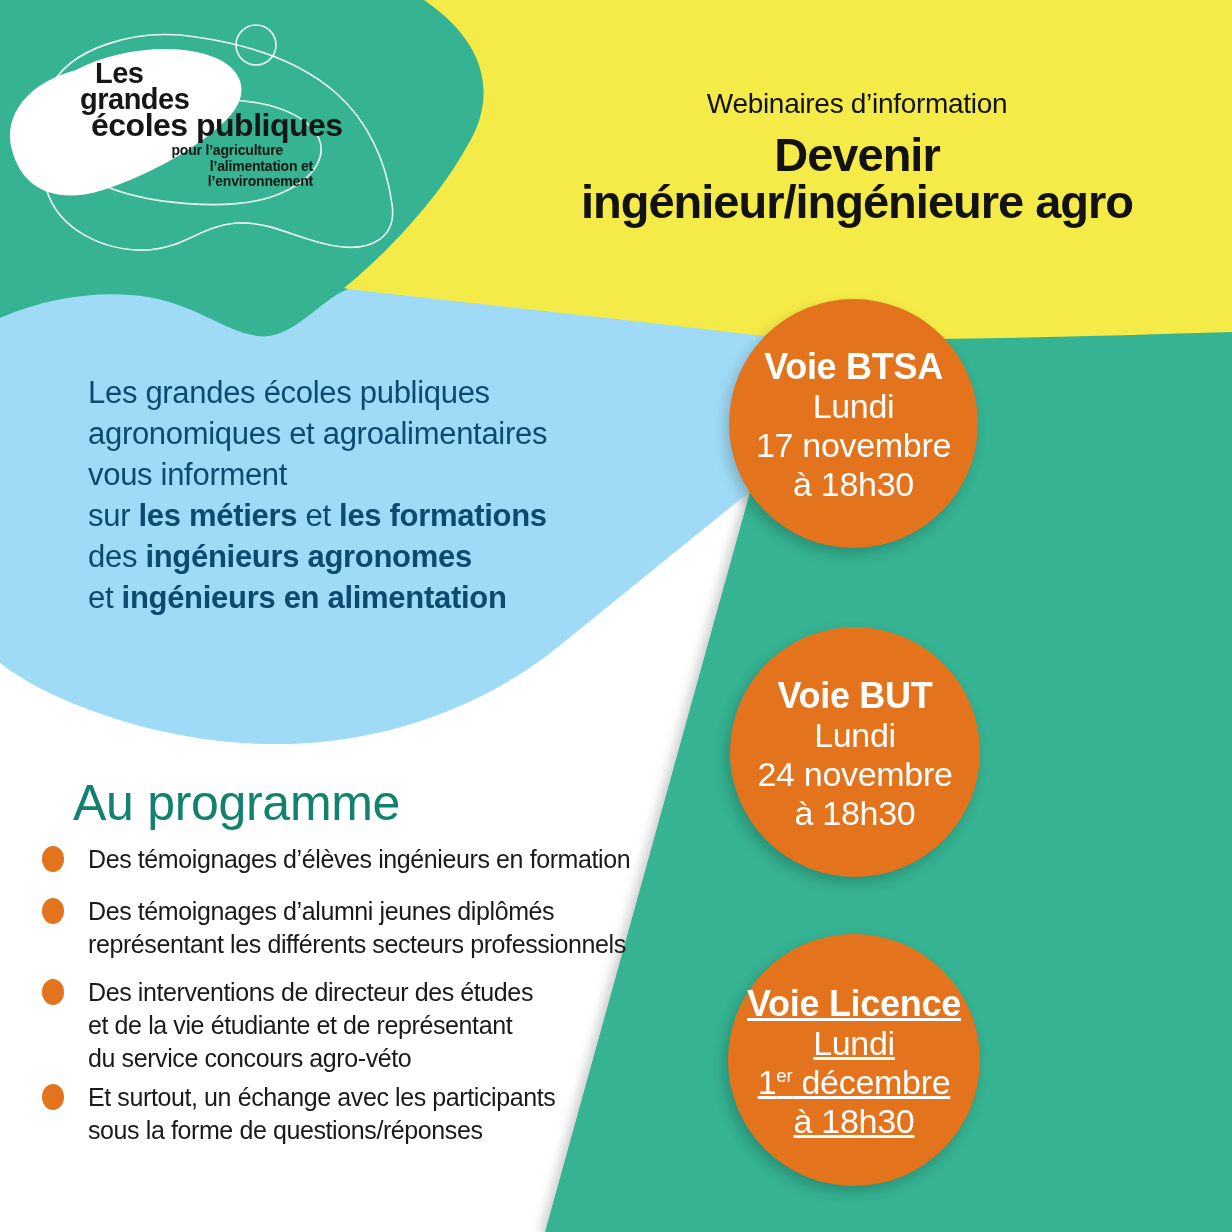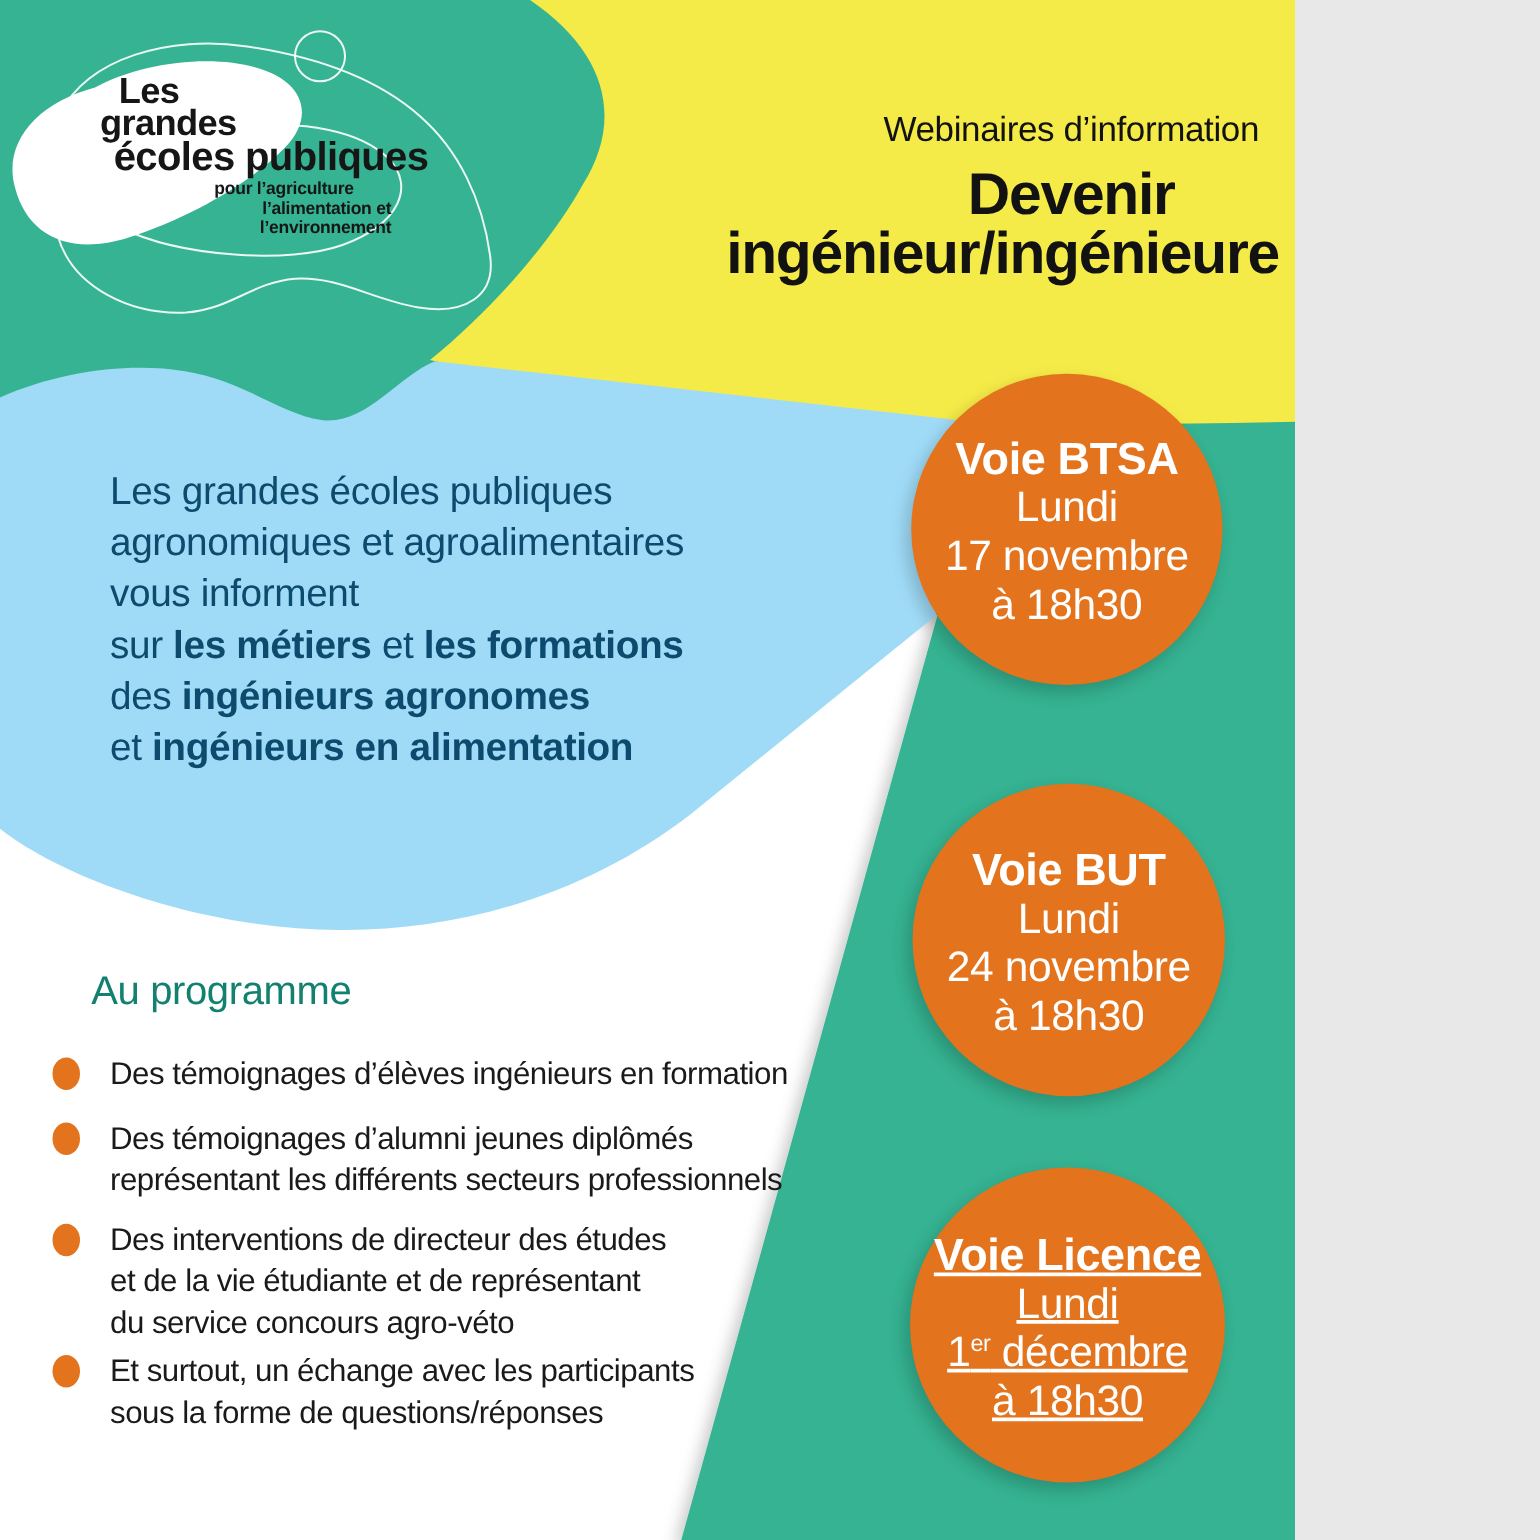--- a/index.html
+++ b/index.html
@@ -2,21 +2,21 @@
 <html style="--green: #35B392; --yellow: #F5EB48; --blue: #9FDBF7; --orange: #E3731C; --teal: #13816F; --ink: #1A1A1A; --white: #FFFFFF;"><head>
 <meta charset="utf-8">
 <style>
   :root{
     --green:#35B392; --yellow:#F5EB48; --blue:#9FDBF7;
     --orange:#E3731C; --teal:#13816F; --ink:#1A1A1A; --white:#FFFFFF;
   }
   *{margin:0;padding:0;box-sizing:border-box;}
   html,body{background:#e8e8e8;}
   .poster{
-    position:relative;width:1036px;height:1232px;overflow:hidden;
+    position:relative;width:1232px;height:1232px;overflow:hidden;
     background:var(--white);
     font-family:"Liberation Sans","DejaVu Sans",sans-serif;
     color:var(--ink);
   }
   .bg{position:absolute;inset:0;}
   .shape-green{fill:var(--green);}
   .shape-yellow{fill:var(--yellow);}
   .shape-blue{fill:var(--blue);}
   .shape-white{fill:var(--white);}
   .decor-stroke{fill:none;stroke:#fff;stroke-width:1.6;opacity:.9;}
@@ -37,21 +37,21 @@
   .kicker{font-size:28px;font-weight:400;letter-spacing:-.3px;}
   .title{font-size:47px;font-weight:bold;line-height:47px;letter-spacing:-1px;margin-top:11px;}
   .title + .title{margin-top:0;}
 
   
   .intro{left:88px;top:372px;width:600px;font-size:31px;line-height:41px;
     color:#0c4a6e;letter-spacing:-.3px;}
   .intro b{font-weight:bold;}
 
   
-  .program-heading{left:73px;top:774px;font-size:32px;font-weight:400;
+  .program-heading{left:73px;top:774px;font-size:50px;font-weight:400;
     color:var(--teal);letter-spacing:-.3px;}
   .pitem{position:absolute;left:42px;display:flex;gap:24px;}
   .pitem .dot{width:22px;height:26px;border-radius:50%;background:var(--orange);
     flex:none;margin-top:3px;}
   .pitem .plines{font-size:25px;line-height:33px;letter-spacing:-.4px;color:#1a1a1a;}
   .pitem .plines div{white-space:nowrap;}
   .pitem1{top:843px;} .pitem2{top:895px;} .pitem3{top:976px;} .pitem4{top:1081px;}
 
   
   .webinar{position:absolute;border-radius:50%;background:var(--orange);color:#fff;

